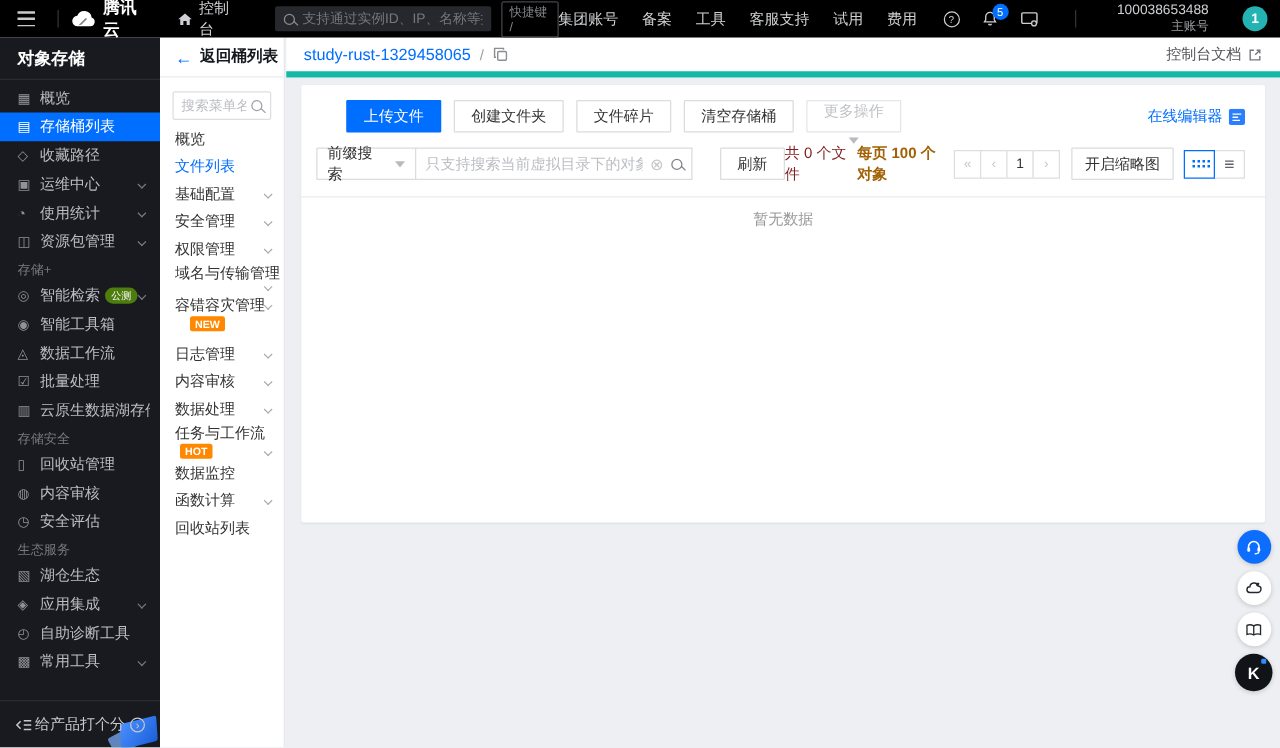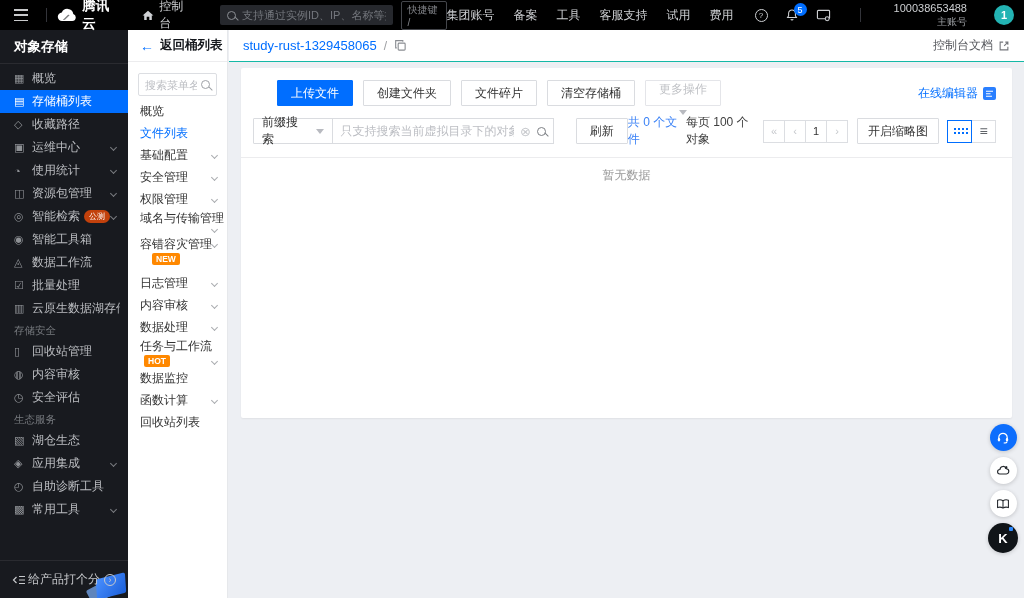--- a/index.html
+++ b/index.html
@@ -32,21 +32,21 @@
 
   
   .sidebar { position:absolute; top:30px; left:0; width:128px; bottom:0; background:#181a1f; display:flex; flex-direction:column; z-index:20; }
   .sb-title { height:34px; display:flex; align-items:center; padding:0 14px; color:#fff; font-size:13.5px; font-weight:bold; border-bottom:1px solid rgba(255,255,255,.08); flex:none; }
   .sb-nav { flex:1; overflow:hidden; padding-top:3px; }
   .sb-item { height:23px; display:flex; align-items:center; padding:0 8px 0 14px; cursor:pointer; color:#bcbec2; position:relative; }
   .sb-item.active { background:#006eff; color:#fff; }
   .sb-item.active .sb-ico { color:#fff; }
   .sb-ico { width:18px; font-size:11px; color:#8f9296; flex:none; font-style:normal; }
   .sb-label { font-size:12px; white-space:nowrap; overflow:hidden; }
-  .sb-badge { margin-left:4px; background:#c2410c; color:#fff; font-size:8px; padding:1px 5px; border-radius:8px; flex:none; }
+  .sb-badge { margin-left:4px; background:#4d7c0f; color:#fff; font-size:8px; padding:1px 5px; border-radius:8px; flex:none; }
   .chev { width:5px; height:5px; border-right:1px solid #797c80; border-bottom:1px solid #797c80; transform:rotate(45deg); margin-left:auto; margin-right:4px; flex:none; }
   .sb-section { height:20px; display:flex; align-items:flex-end; padding:0 14px 2px; color:#76797e; font-size:10.5px; }
   .sb-footer { flex:none; height:38px; border-top:1px solid rgba(255,255,255,.08); display:flex; align-items:center; padding:0 12px; color:#c7c9cc; position:relative; overflow:hidden; }
   .sb-footer .deco { position:absolute; right:2px; bottom:2px; width:30px; height:20px; background:linear-gradient(135deg,#4a90ff,#1b5fd9); transform:rotate(-14deg) skewX(-10deg); border-radius:2px; }
   .sb-footer .deco2 { position:absolute; right:14px; bottom:-2px; width:26px; height:16px; background:#7db4ff; transform:rotate(-28deg); border-radius:2px; opacity:.7; }
   .rate-label { margin-left:auto; display:flex; align-items:center; gap:4px; position:relative; z-index:2; cursor:pointer; font-size:12px; }
   .rate-circle { width:12px; height:12px; border:1px solid #c7c9cc; border-radius:50%; display:flex; align-items:center; justify-content:center; font-size:9px; }
 
   
   .submenu { position:absolute; top:30px; left:128px; width:100px; bottom:0; background:#fff; border-right:1px solid #e6e8eb; z-index:10; }
@@ -62,21 +62,21 @@
   .su-item.active { color:#006eff; }
   .su-label { font-size:12px; white-space:nowrap; }
   .su-chev { width:5px; height:5px; border-right:1px solid #aaacb0; border-bottom:1px solid #aaacb0; transform:rotate(45deg); margin-left:auto; margin-right:4px; }
   .su-badge { background:#ff8800; color:#fff; font-size:8.5px; font-weight:bold; padding:1px 4px; border-radius:2px; margin-left:4px; }
   .su-badge.below { margin:0 0 4px 12px; }
   .su-item.tall { height:40px; align-content:center;text-align:right; }
   .su-item.tall .row1 { width:100%; display:flex; align-items:center; }
 
   
   .main { position:absolute; top:30px; left:229px; right:0; bottom:0; background:#edeff3; }
-  .main-header { height:32px; background:#fff; border-bottom:1px solid #14b8a6; display:flex; align-items:center; padding:0 14px; }
+  .main-header { height:32px; background:#fff; border-bottom:5px solid #14b8a6; display:flex; align-items:center; padding:0 14px; }
   .crumb-bucket { color:#006eff; font-size:13px; cursor:pointer; }
   .crumb-sep { color:#9b9da1; margin:0 7px; font-size:12px; }
   .doc-link { margin-left:auto; display:flex; align-items:center; gap:5px; color:#53555a; cursor:pointer; }
 
   .card { position:absolute; left:12px; right:12px; top:38px; height:350px; background:#fff; border-radius:2px; box-shadow:0 1px 2px rgba(0,0,0,.06); }
   .toolbar { display:flex; align-items:center; padding:12px 16px 0 36px; gap:10px; }
   .btn { height:26px; padding:0 13px; font-size:12px; border:1px solid #dadce0; background:#fff; color:#333; border-radius:1px; display:inline-flex; align-items:center; gap:7px; cursor:pointer; white-space:nowrap; }
   .btn.primary { background:#006eff; border-color:#006eff; color:#fff; }
   .btn.disabled { color:#c0c2c6; border-color:#e4e5e9; cursor:default;flex-direction:column; }
   .caret { width:0; height:0; border:4px solid transparent; border-top:5px solid #b8bac0; margin-top:5px; }
@@ -84,23 +84,23 @@
   .editor-ico { width:13px; height:13px; flex:none; }
 
   .filterbar { display:flex; align-items:center; padding:8px 16px 0 12px; }
   .select { height:26px; border:1px solid #dadce0; display:flex; align-items:center; gap:10px; padding:0 8px; color:#333; cursor:pointer; background:#fff; border-radius:1px; }
   .obj-search { height:26px; width:233px; border:1px solid #dadce0; margin-left:-1px; display:flex; align-items:center; padding:0 7px; gap:6px; background:#fff; }
   .obj-search input { flex:1; min-width:0; border:none; outline:none; font-size:12px; color:#333; }
   .obj-search input::placeholder { color:#bcbec3; }
   .clear-x { color:#c5c7cb; font-size:13px; cursor:pointer; line-height:1; }
   .obj-search .ico-search { border-color:#7d8085; } .obj-search .ico-search::after { background:#7d8085; }
   .refresh-btn { margin-left:22px; }
-  .count-text { color:#3b82f6; }
+  .count-text { color:#7f1d1d; }
   .right-tools { margin-left:auto; display:flex; align-items:center; gap:9px; }
-  .per-page { color:#404040; }
+  .per-page { color:#a16207;font-weight:bold; }
   .pager { display:flex; }
   .pg { width:22px; height:23px; border:1px solid #dcdee2; background:#fff; display:flex; align-items:center; justify-content:center; color:#c6c8cc; font-size:11px; margin-left:-1px; cursor:pointer; }
   .pg.cur { color:#333; }
   .thumb-btn { padding:0 10px; }
   .views { display:flex; }
   .view { width:25px; height:23px; border:1px solid #dcdee2; background:#fff; display:flex; align-items:center; justify-content:center; cursor:pointer; margin-left:-1px; }
   .view.sel { border-color:#006eff; z-index:2; }
   .grid-dots { width:2px; height:2px; background:#006eff; color:#006eff; box-shadow:4px 0,8px 0,12px 0,0 4px,4px 4px,8px 4px,12px 4px; margin:-4px 10px 0 0; }
   .list-ico { color:#5f6368; font-size:14px; line-height:1; }
 
@@ -210,20 +210,21 @@
        <span class="sb-label">使用统计</span>
 
        <span class="chev"></span>
      </div>
       <div class="sb-item">
        <i class="sb-ico">◫</i>
        <span class="sb-label">资源包管理</span>
 
        <span class="chev"></span>
      </div>
+      <div class="sb-section">存储+</div>
       <div class="sb-item">
        <i class="sb-ico">◎</i>
        <span class="sb-label">智能检索</span>
        <span class="sb-badge">公测</span>
        <span class="chev"></span>
      </div>
       <div class="sb-item">
        <i class="sb-ico">◉</i>
        <span class="sb-label">智能工具箱</span>
 

